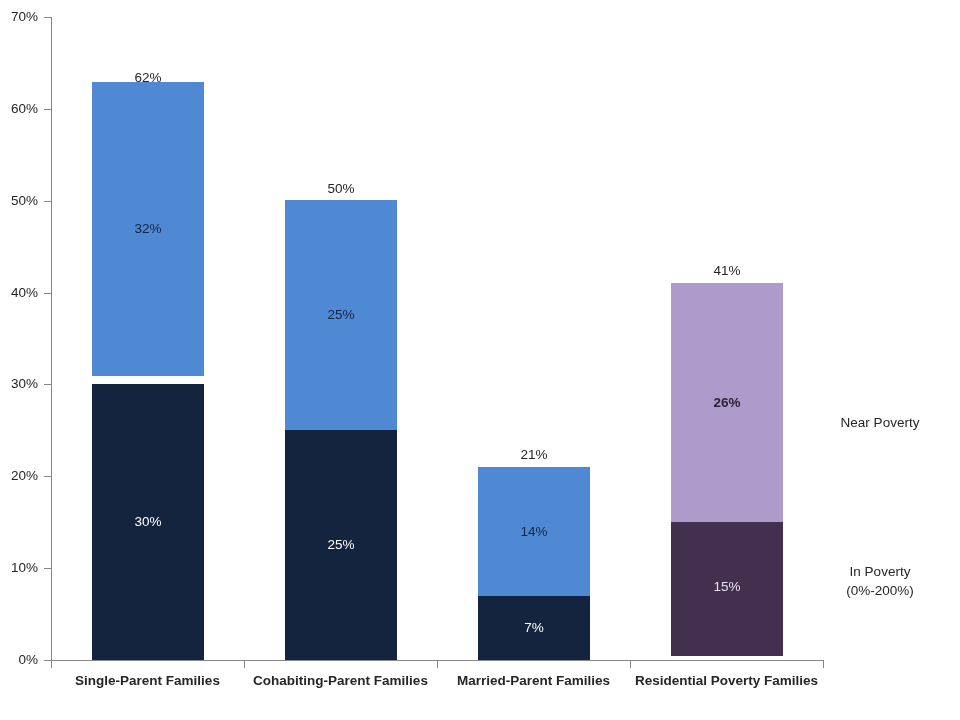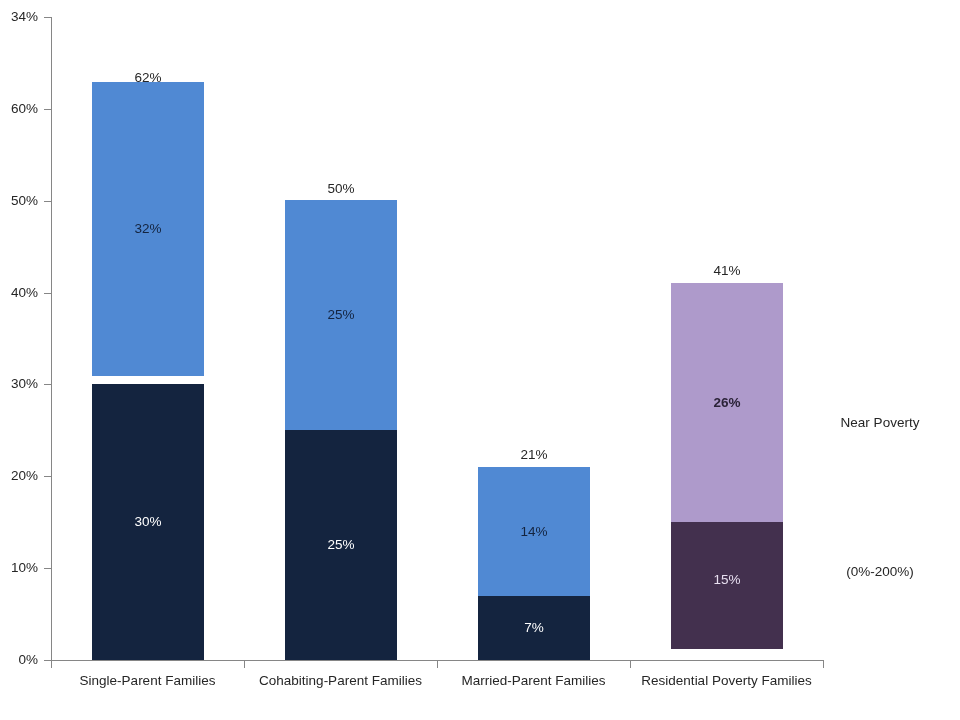--- a/index.html
+++ b/index.html
@@ -95,20 +95,21 @@
   }
 
   
   .cat-label {
     position: absolute;
     top: 672px;
     text-align: center;
     font-size: 13.5px;
     color: #262626;
     line-height: 1.35;
+    font-weight: bold;
   }
 
   
   .legend-note {
     position: absolute;
     text-align: center;
     font-size: 13.5px;
     color: #262626;
     line-height: 1.4;
     width: 150px;
@@ -139,21 +140,21 @@
       <div class="y-tick-label" style="position: absolute; top: 469.286px; left: 0px; width: 38px; text-align: right;">20%</div>
       <div class="y-tick" style="top: 384.429px;"></div>
       <div class="y-tick-label" style="position: absolute; top: 377.429px; left: 0px; width: 38px;">30%</div>
       <div class="y-tick" style="top: 292.571px;"></div>
       <div class="y-tick-label" style="position: absolute; top: 285.571px; left: 0px; width: 38px;">40%</div>
       <div class="y-tick" style="top: 200.714px;"></div>
       <div class="y-tick-label" style="position: absolute; top: 193.714px; left: 0px; width: 38px;">50%</div>
       <div class="y-tick" style="top: 108.857px;"></div>
       <div class="y-tick-label" style="position: absolute; top: 101.857px; left: 0px; width: 38px;">60%</div>
       <div class="y-tick" style="top: 17px;"></div>
-      <div class="y-tick-label" style="position: absolute; top: 10px; left: 0px; width: 38px;">34%</div>
+      <div class="y-tick-label" style="position: absolute; top: 10px; left: 0px; width: 38px;">70%</div>
     </div>
   <div id="x-ticks">
       <div class="x-tick" style="left: 51px;"></div>
       <div class="x-tick" style="left: 244px;"></div>
       <div class="x-tick" style="left: 437px;"></div>
       <div class="x-tick" style="left: 630px;"></div>
       <div class="x-tick" style="left: 823px;"></div>
     </div>
   <div id="bars">
       <div class="bar-group" style="left: 92px; width: 112px; height: 570px;">
@@ -177,37 +178,38 @@
       <div class="bar-group" style="left: 478px; width: 112px; height: 193px;">
         <div class="seg" style="bottom: 0px; height: 64px; background: rgb(20, 36, 63);">
           <div class="seg-label" style="top: calc(50% - 7px); color: rgb(255, 255, 255);">7%</div>
         </div>
         <div class="seg" style="bottom: 64px; height: 129px; background: rgb(80, 137, 211); margin-top: 18px;">
           <div class="seg-label" style="top: calc(50% - 7px); color: rgb(20, 36, 63);">14%</div>
         </div>
         <div class="total-label" style="top: -19px;">21%</div>
       </div>
       <div class="bar-group" style="left: 671px; width: 112px; height: 377px;">
-        <div class="seg" style="bottom: 11px; height: 138px; background: rgb(67, 48, 78); margin-top: 8px;">
+        <div class="seg" style="bottom: 4px; height: 138px; background: rgb(67, 48, 78); margin-top: 8px;">
           <div class="seg-label" style="top: calc(50% - 7px); color: rgb(232, 223, 240);">15%</div>
         </div>
         <div class="seg" style="bottom: 138px; height: 239px; background: rgb(174, 154, 203); font-weight: bold;">
           <div class="seg-label" style="top: calc(50% - 7px); color: rgb(43, 35, 56);">26%</div>
         </div>
         <div class="total-label" style="top: -19px;">41%</div>
       </div>
     </div>
   <div id="cat-labels">
       <div class="cat-label" style="left: 51px; width: 193px;">Single-Parent Families</div>
       <div class="cat-label" style="left: 244px; width: 193px;">Cohabiting-Parent Families</div>
       <div class="cat-label" style="left: 437px; width: 193px;">Married-Parent Families</div>
       <div class="cat-label" style="left: 630px; width: 193px;">Residential Poverty Families</div>
     </div>
 
   <div class="legend-note" id="legend-near">
     <div>Near Poverty</div>
   </div>
 
   <div class="legend-note" id="legend-in">
+    <div>In Poverty</div>
     <div>(0%-200%)</div>
   </div>
 
 </div>
 
 </body></html>

